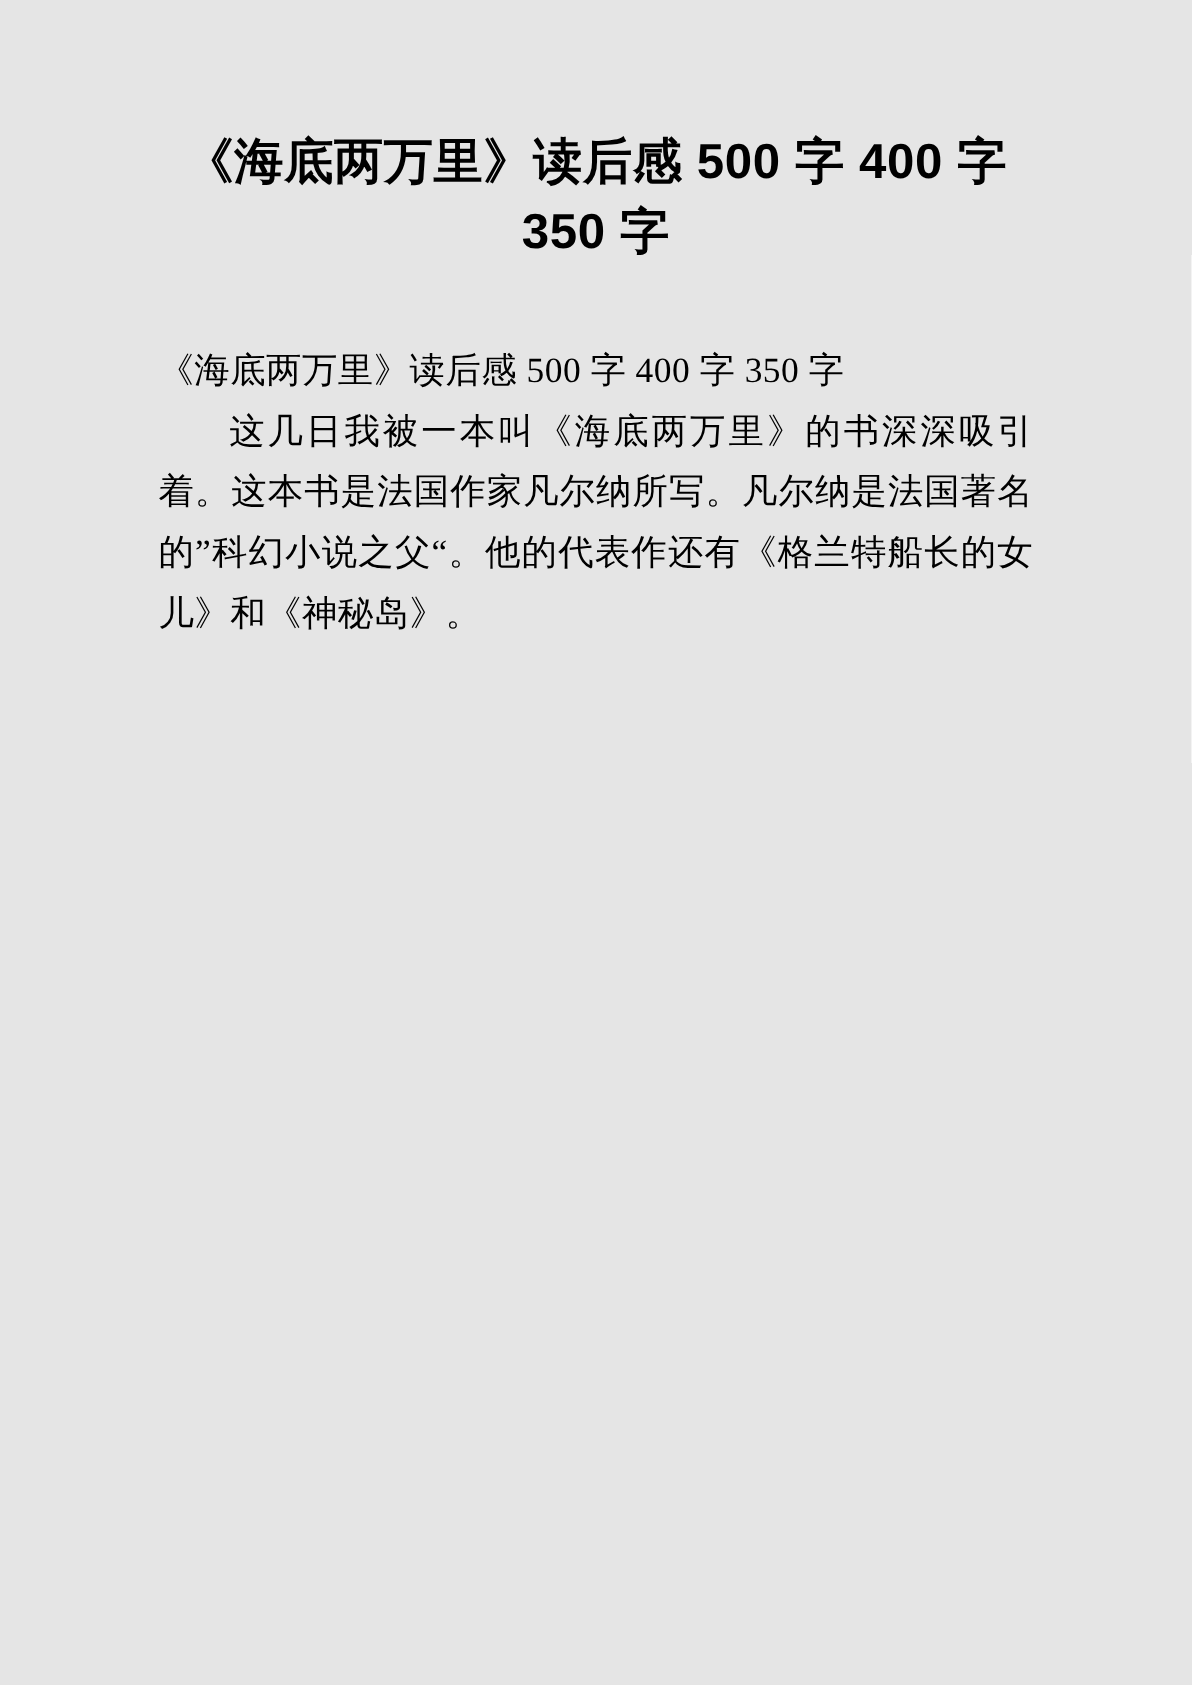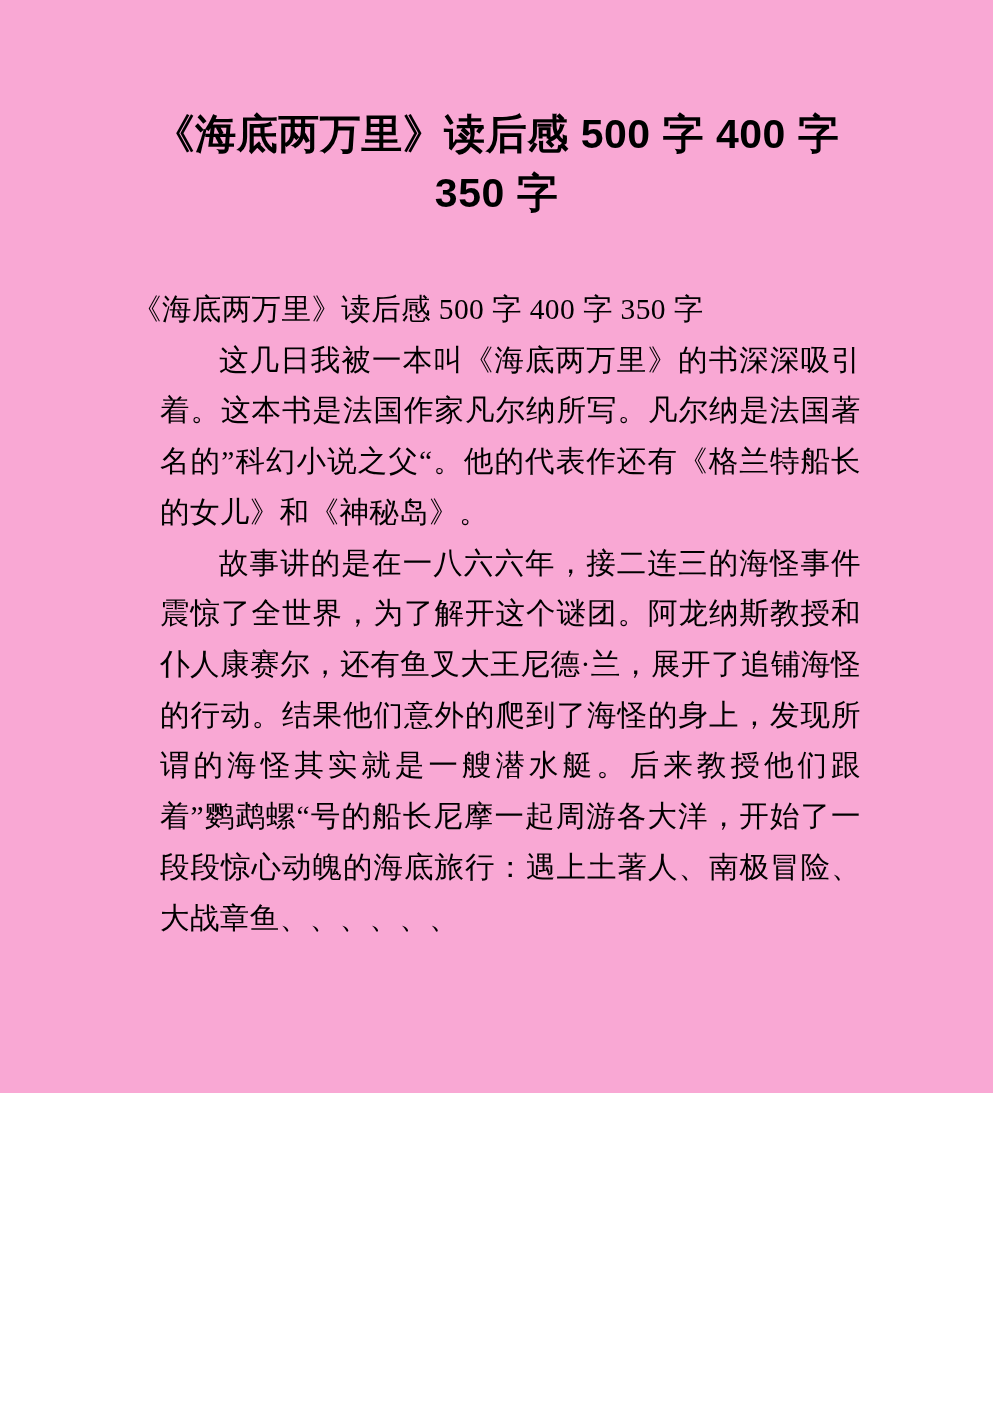--- a/index.html
+++ b/index.html
@@ -9,25 +9,25 @@
   }
   body {
     width: 993px;
     height: 1404px;
     font-family: "Liberation Serif", serif;
     color: #000000;
     overflow: hidden;
   }
   .page {
     width: 993px;
-    height: 1093px;
+    height: 1404px;
     box-sizing: border-box;
     padding: 0;
     position: relative;
-    background: #f9a8d4;
+    background: #e5e5e5;
   }
   .doc-title {
     font-family: "Liberation Sans", sans-serif;
     font-weight: bold;
     font-size: 41px;
     line-height: 1.45;
     text-align: center;
     margin: 0;
     padding: 105px 120px 0 120px;
     letter-spacing: 0.5px;
@@ -39,29 +39,27 @@
     font-family: "Liberation Serif", serif;
     font-size: 29.5px;
     line-height: 1.72;
     margin: 0 0 0 0;
     text-align: justify;
     text-justify: inter-ideograph;
     letter-spacing: 0.4px;
   }
   p.indent {
     text-indent: 2em;
-    margin-left: 28px;
   }
 </style>
 </head>
 <body>
 
 <div class="page">
 
   <h1 class="doc-title">《海底两万里》读后感 500 字 400 字 350 字</h1>
 
   <div class="body-block">
     <p class="para">《海底两万里》读后感 500 字 400 字 350 字</p>
     <p class="para indent">这几日我被一本叫《海底两万里》的书深深吸引着。这本书是法国作家凡尔纳所写。凡尔纳是法国著名的”科幻小说之父“。他的代表作还有《格兰特船长的女儿》和《神秘岛》。</p>
-    <p class="para indent">故事讲的是在一八六六年，接二连三的海怪事件震惊了全世界，为了解开这个谜团。阿龙纳斯教授和仆人康赛尔，还有鱼叉大王尼德·兰，展开了追铺海怪的行动。结果他们意外的爬到了海怪的身上，发现所谓的海怪其实就是一艘潜水艇。后来教授他们跟着”鹦鹉螺“号的船长尼摩一起周游各大洋，开始了一段段惊心动魄的海底旅行：遇上土著人、南极冒险、大战章鱼、、、、、、</p>
   </div>
 
 </div>
 
 </body></html>

